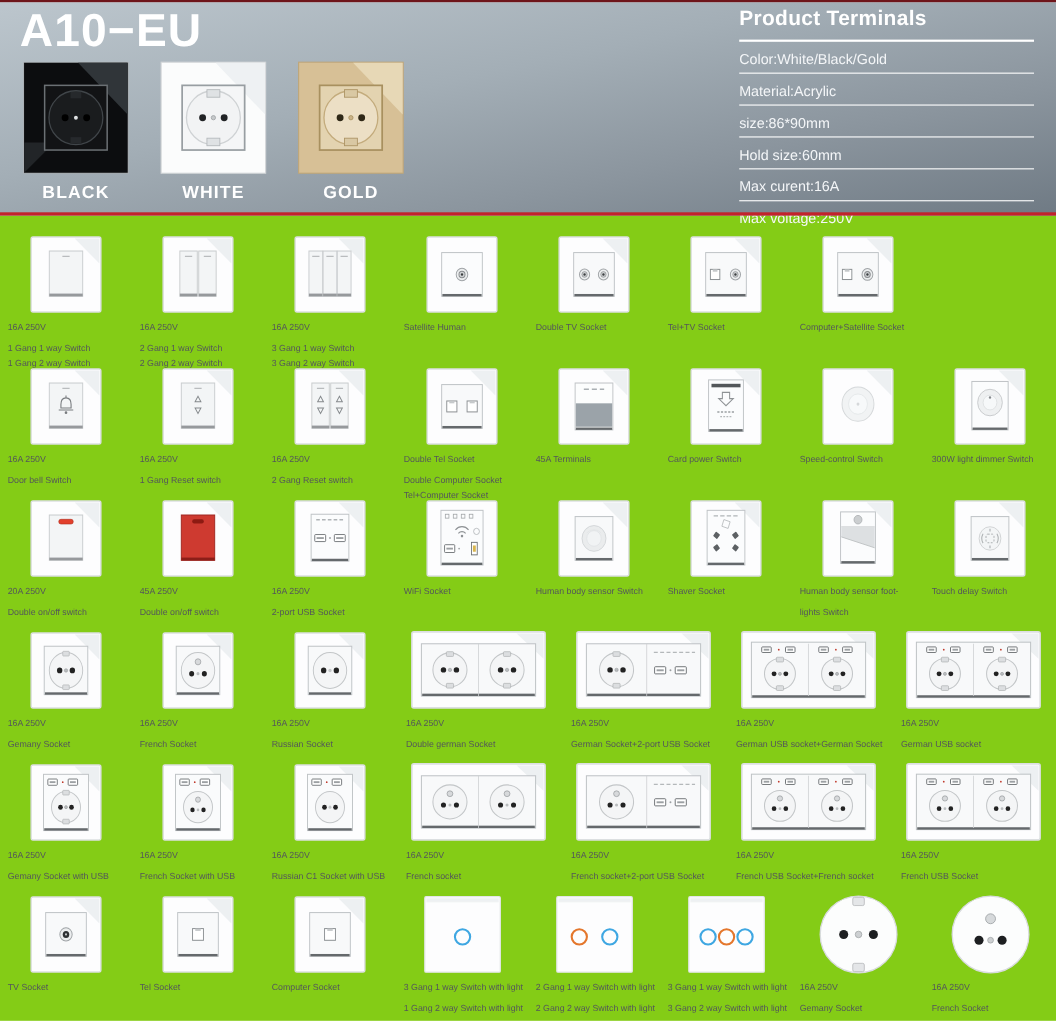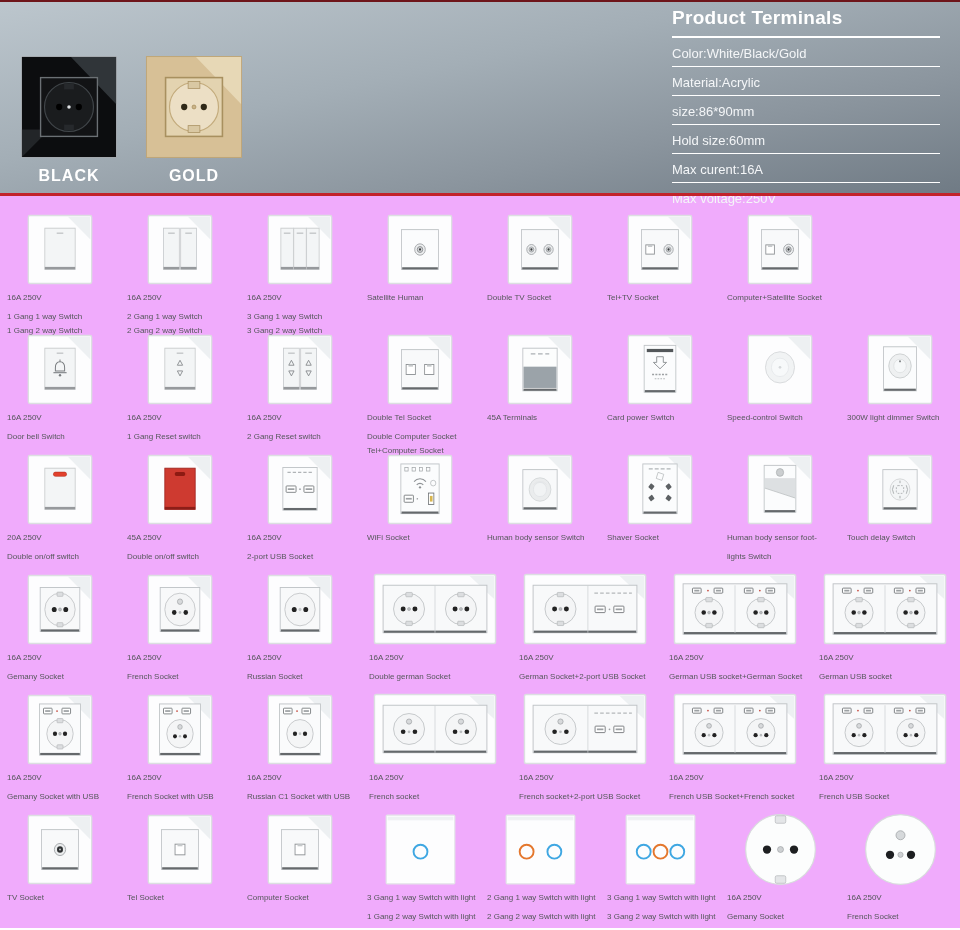--- a/index.html
+++ b/index.html
@@ -29,21 +29,21 @@
     margin:0;padding:0 0 7px 0;font-size:19px;font-weight:bold;color:#ffffff;
     border-bottom:2px solid #ffffff;letter-spacing:0.3px;
   }
   .param-row{
     font-size:13px;color:#f4f6f8;padding:8px 0 5px 0;
     border-bottom:1.5px solid #ffffff;
   }
   .param-row:last-child{border-bottom:none;}
 
   
-  .grid{background:#f0abfc;padding-top:12px;}
+  .grid{background:#84cc16;padding-top:12px;}
   .grid-row{display:grid;height:120px;align-content:start;}
   .row-8{grid-template-columns:repeat(8,120px);}
   .row-mixed{grid-template-columns:120px 120px 120px 150px 150px 150px 150px;}
   .cell{margin:0;display:flex;flex-direction:column;align-items:center;}
   .thumbwrap{height:82px;display:flex;align-items:center;justify-content:center;}
   .thumb{width:66px;height:71px;}
   .thumb.wideimg{width:124px;height:72px;}
   .thumb.round{width:75px;height:75px;}
   .thumb.touch{width:73px;height:73px;}
   .thumb svg{width:100%;height:100%;display:block;}
@@ -51,38 +51,55 @@
   .wide figcaption.cap{width:132px;}
   .cap-line{
     font-size:8px;line-height:10px;color:#54575a;white-space:nowrap;margin-bottom:3.5px;
   }
   .cap-line:first-child{margin-bottom:9px;}
 </style>
 </head>
 <body>
 
 <header class="header">
+  <div class="series-title">A10−EU</div>
 
   <div class="variants">
     <figure class="variant">
       <span>
         <svg viewBox="0 0 100 106">
           <rect x="1.5" y="1.5" width="97" height="103" fill="#0c0d0f" stroke="#b9bec2" stroke-width="0.8"></rect>
           <polygon points="52,2 98,2 98,50" fill="#303539"></polygon>
           <polygon points="2,104 30,76 2,76" fill="#222528"></polygon>
           <rect x="21" y="23" width="58" height="60" fill="#121315" stroke="#6b7074" stroke-width="1.4"></rect>
           <circle cx="50" cy="53" r="25" fill="#1a1c1e" stroke="#404549" stroke-width="1.2"></circle>
           <rect x="45" y="29" width="10" height="6" fill="#26292c"></rect>
           <rect x="45" y="71" width="10" height="6" fill="#26292c"></rect>
           <circle cx="40" cy="53" r="3.2" fill="#000000"></circle>
           <circle cx="60" cy="53" r="3.2" fill="#000000"></circle>
           <circle cx="50" cy="53" r="1.8" fill="#dfe2e4"></circle>
         </svg>
       </span>
       <figcaption>BLACK</figcaption>
+    </figure>
+    <figure class="variant">
+      <span>
+        <svg viewBox="0 0 100 106">
+          <rect x="1.5" y="1.5" width="97" height="103" fill="#fbfcfc" stroke="#d3d6d8" stroke-width="1"></rect>
+          <polygon points="52,2 98,2 98,50" fill="#eef1f3"></polygon>
+          <rect x="21" y="23" width="58" height="60" fill="#f5f6f7" stroke="#989ea2" stroke-width="1.6"></rect>
+          <circle cx="50" cy="53" r="25" fill="#f2f3f4" stroke="#cfd2d4" stroke-width="1.2"></circle>
+          <rect x="44" y="27" width="12" height="7" fill="#dfe2e4" stroke="#b3b7ba" stroke-width="0.8"></rect>
+          <rect x="44" y="72" width="12" height="7" fill="#dfe2e4" stroke="#b3b7ba" stroke-width="0.8"></rect>
+          <circle cx="40" cy="53" r="3.2" fill="#212325"></circle>
+          <circle cx="60" cy="53" r="3.2" fill="#212325"></circle>
+          <circle cx="50" cy="53" r="2" fill="#c5c8ca" stroke="#9a9ea1" stroke-width="0.7"></circle>
+        </svg>
+      </span>
+      <figcaption>WHITE</figcaption>
     </figure>
     <figure class="variant">
       <span>
         <svg viewBox="0 0 100 106">
           <rect x="1.5" y="1.5" width="97" height="103" fill="#d7c096" stroke="#bfa678" stroke-width="1"></rect>
           <polygon points="52,2 98,2 98,50" fill="#e7d8b6"></polygon>
           <rect x="21" y="23" width="58" height="60" fill="#e3d3b0" stroke="#a8905f" stroke-width="1.6"></rect>
           <circle cx="50" cy="53" r="25" fill="#ecdfc5" stroke="#c3ab7c" stroke-width="1.2"></circle>
           <rect x="44" y="27" width="12" height="7" fill="#d9c8a3" stroke="#ab9263" stroke-width="0.8"></rect>
           <rect x="44" y="72" width="12" height="7" fill="#d9c8a3" stroke="#ab9263" stroke-width="0.8"></rect>

